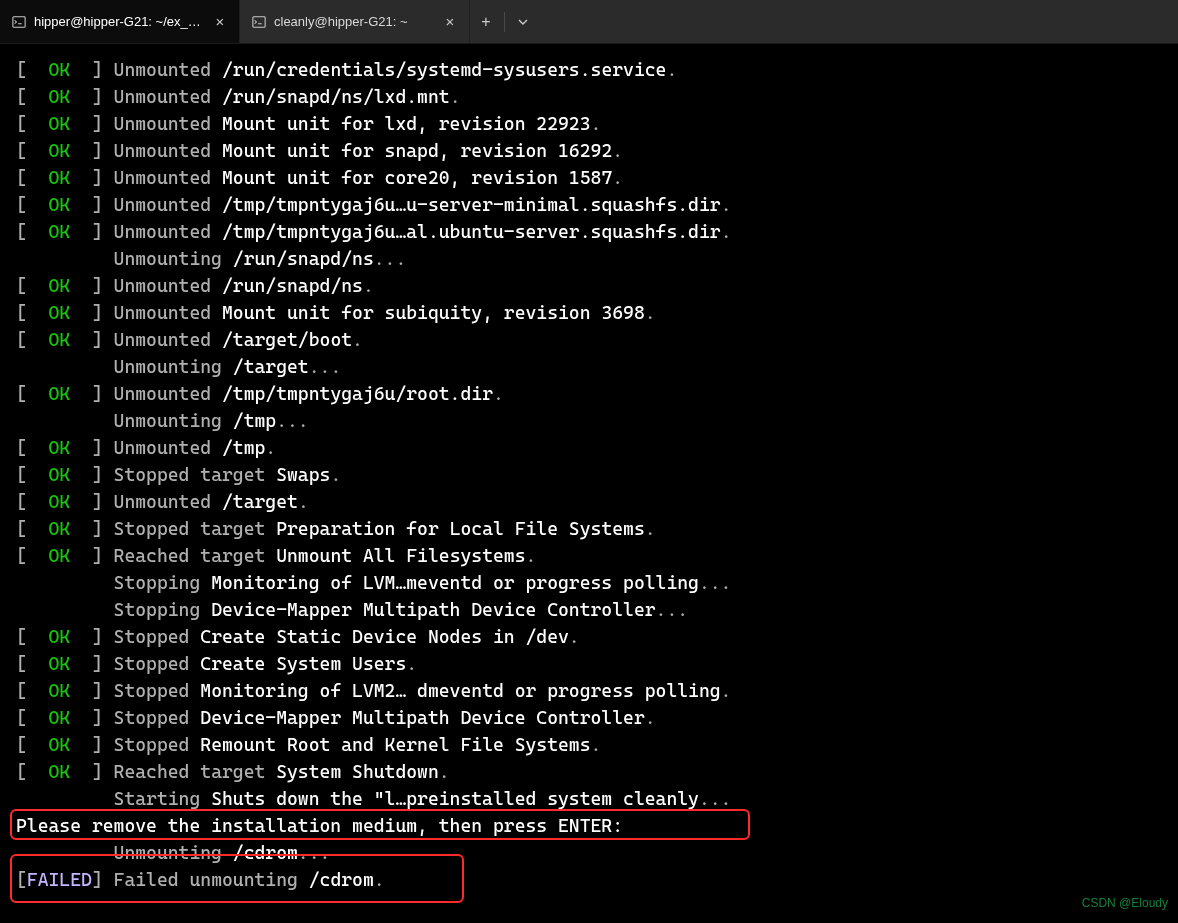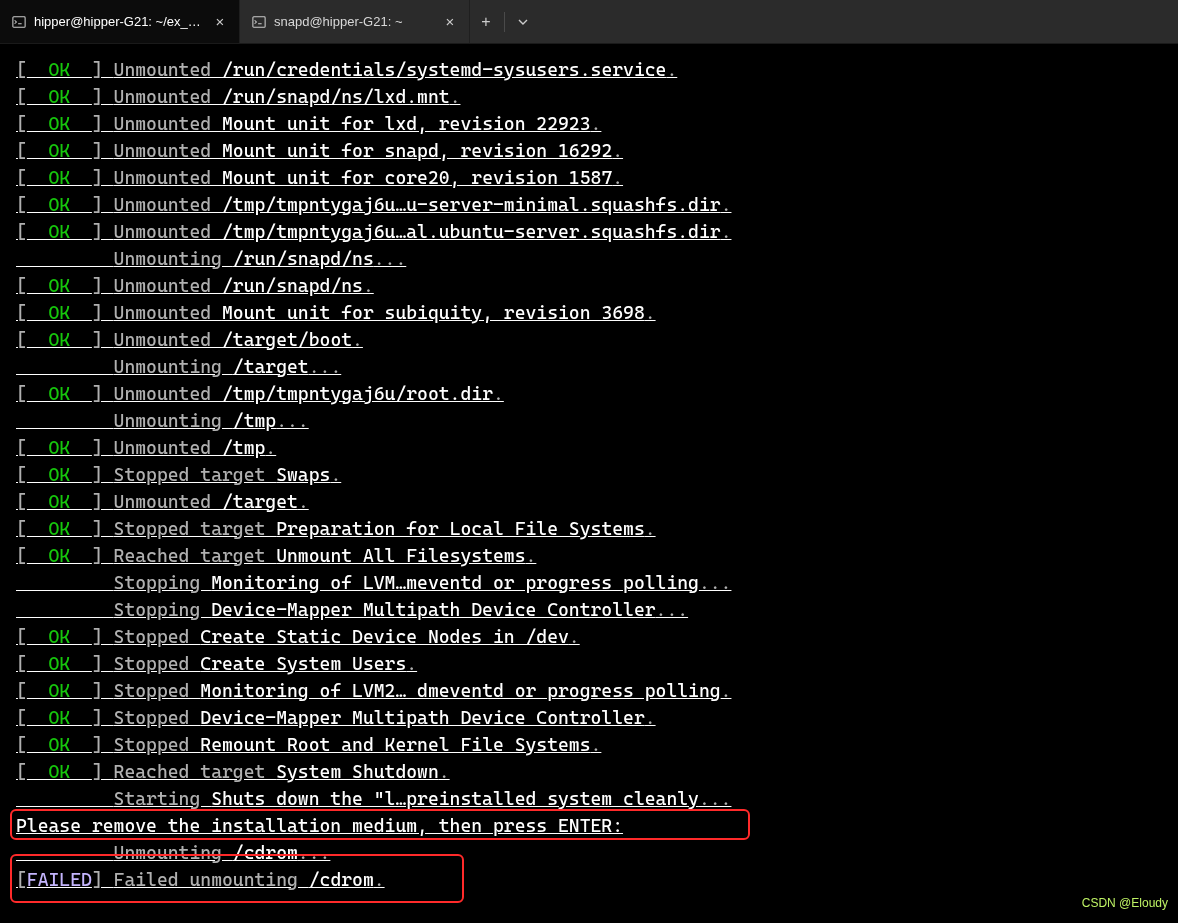--- a/index.html
+++ b/index.html
@@ -40,35 +40,34 @@
   }
   .tabs-extra .divider { width:1px; height:20px; background:#4a4a4a; margin:0 2px; }
 
   
   .terminal {
     position: absolute; left: 0; top: 44px; right: 0; bottom: 0;
     background: #000;
     padding: 12px 8px 0 16px;
     white-space: pre;
     letter-spacing: 0;
-    text-decoration: underline;
   }
   .line { height: 27px; }
   .ok    { color: #16c60c; }
   .fail  { color: #c4b5fd; }
   .gray  { color: #b0b0b0; }
   .white { color: #ffffff; font-weight: 500; }
   .box-red {
     border: 2px solid #ff2a2a; border-radius: 6px;
     position: absolute; pointer-events: none;
   }
   .watermark {
     position: absolute; right: 10px; bottom: 6px;
     font-family: "Segoe UI", sans-serif; font-size: 12px;
-    color: #bef264;
+    color: #15803d;
   }
 </style>
 </head>
 <body>
 
 <div class="titlebar">
   <div class="tab active">
     <span class="tab-icon">
       <svg viewBox="0 0 16 16">
           <rect x="1" y="2" width="14" height="12" rx="1"></rect>
@@ -78,21 +77,21 @@
     <span class="tab-title">hipper@hipper-G21: ~/ex_qem</span>
     <span class="tab-close">×</span>
   </div>
   <div class="tab">
     <span class="tab-icon">
       <svg viewBox="0 0 16 16">
           <rect x="1" y="2" width="14" height="12" rx="1"></rect>
           <path d="M3 6l2 2-2 2M7 10h4"></path>
         </svg>
     </span>
-    <span class="tab-title">snapd@hipper-G21: ~</span>
+    <span class="tab-title">cleanly@hipper-G21: ~</span>
     <span class="tab-close">×</span>
   </div>
   <div class="tabs-extra">
     <span class="btn">+</span>
     <span class="divider"></span>
     <span class="btn">
       <svg width="10" height="10" viewBox="0 0 10 10" style="stroke:#ccc;fill:none;stroke-width:1.4">
           <path d="M1 3l4 4 4-4"></path>
         </svg>
     </span>

